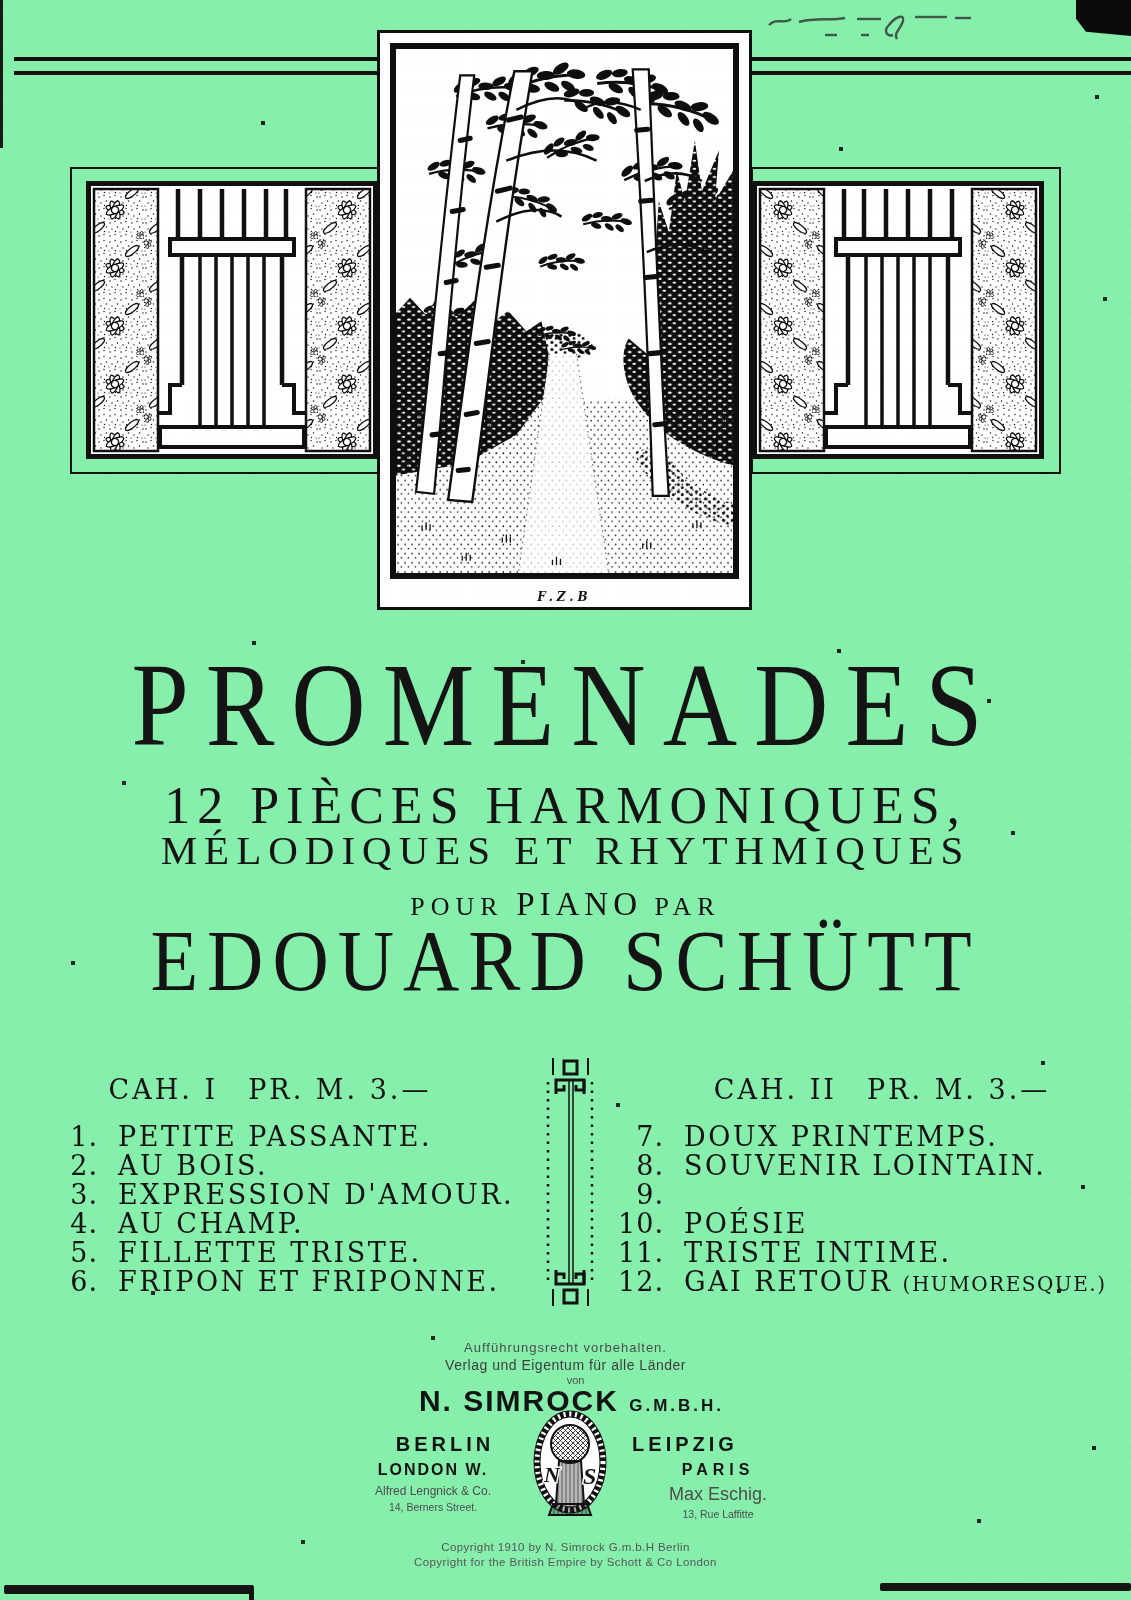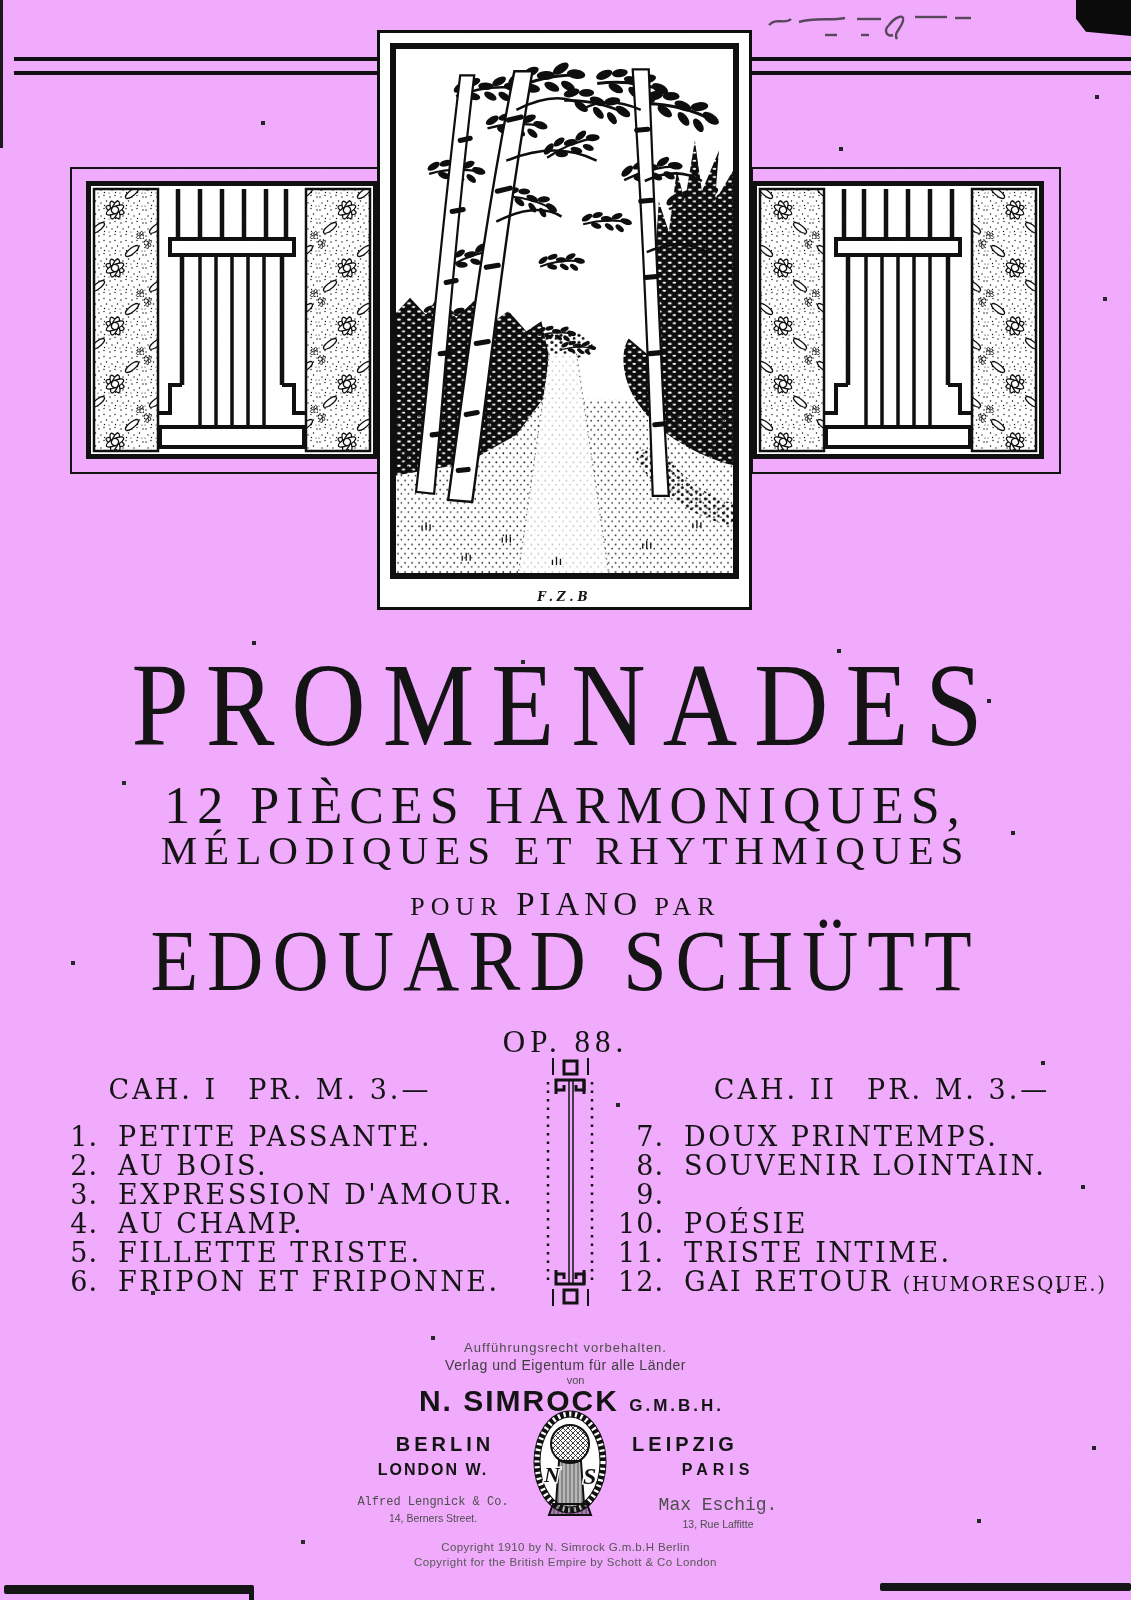--- a/index.html
+++ b/index.html
@@ -1,19 +1,19 @@
 <!DOCTYPE html>
 <html><head>
 <meta charset="utf-8">
 <style>
   * { margin:0; padding:0; box-sizing:border-box; }
   html,body { background:#e8e8e4; }
   .page {
     position:relative; width:1131px; height:1600px; margin:0 auto;
-    background:#f0abfc; color:#141414; overflow:hidden;
+    background:#86efac; color:#141414; overflow:hidden;
     font-family:"Liberation Serif", serif;
   }
   .grain { position:absolute; inset:0; pointer-events:none; opacity:.05;
     background-image:radial-gradient(#000 .6px, transparent .7px);
     background-size:9px 11px; }
   .abs { position:absolute; }
   .ctr { left:0; width:100%; text-align:center; }
 
   
   .rule { position:absolute; height:4px; background:#101010; }
@@ -81,21 +81,21 @@
   .rights1 { top:1340px; font-size:13px; letter-spacing:1px; }
   .rights2 { top:1357px; font-size:14px; color:#3e3e3e; letter-spacing:.5px; }
   .rights3 { top:1374px; font-size:11px;padding-left:20px; }
   .pubname { top:1384px; font-size:30px; font-weight:700; letter-spacing:2px;padding-left:12px; }
   .pubname .suffix { font-size:17px; letter-spacing:3px; }
   .city { position:absolute; font-weight:700; font-size:20px; letter-spacing:4px; text-align:center; }
   .city.berlin { left:365px; top:1433px; width:160px; }
   .city.leipzig { left:600px; top:1433px; width:170px; }
   .agent { position:absolute; text-align:center; }
   .agent .acity { font-weight:700; font-size:16px; letter-spacing:2px; }
-  .agent .a1 { font-size:12px; margin-top:16px;font-family:Liberation Mono, monospace; }
+  .agent .a1 { font-size:12px; margin-top:5px; }
   .agent .a2 { font-size:10.5px; margin-top:3px; }
   .agent.london { left:338px; top:1461px; width:190px; }
   .agent.paris  { left:628px; top:1461px; width:180px; }
   .agent.paris .acity { letter-spacing:5px; }
   .agent.paris .a1 { font-size:18px; }
   .logo { position:absolute; left:533px; top:1408px; width:74px; height:116px; }
   .logo svg { width:100%; height:100%; }
   .copy1 { top:1541px; font-size:11.5px; color:#555; letter-spacing:.4px; filter:blur(.35px); }
   .copy2 { top:1556px; font-size:11.5px; color:#585858; letter-spacing:.4px; filter:blur(.4px); }
 </style>
@@ -318,21 +318,20 @@
 
   <div class="abs ctr title">PROMENADES</div>
   <div class="abs ctr subtitle1">12 PIÈCES HARMONIQUES,</div>
   <div class="abs ctr subtitle2">MÉLODIQUES ET RHYTHMIQUES</div>
   <div class="abs ctr byline">
     <span>POUR</span>
     <span class="instrument">PIANO</span>
     <span>PAR</span>
   </div>
   <div class="abs ctr composer">EDOUARD SCHÜTT</div>
-  <div class="abs ctr opus">OP. 88.</div>
 
   <div class="cah l">
     <span>CAH. I</span><span class="price">PR. M. 3.—</span>
   </div>
   <div class="cah r">
     <span>CAH. II</span><span class="price">PR. M. 3.—</span>
   </div>
 
   <div class="list l">
     <div class="row">

